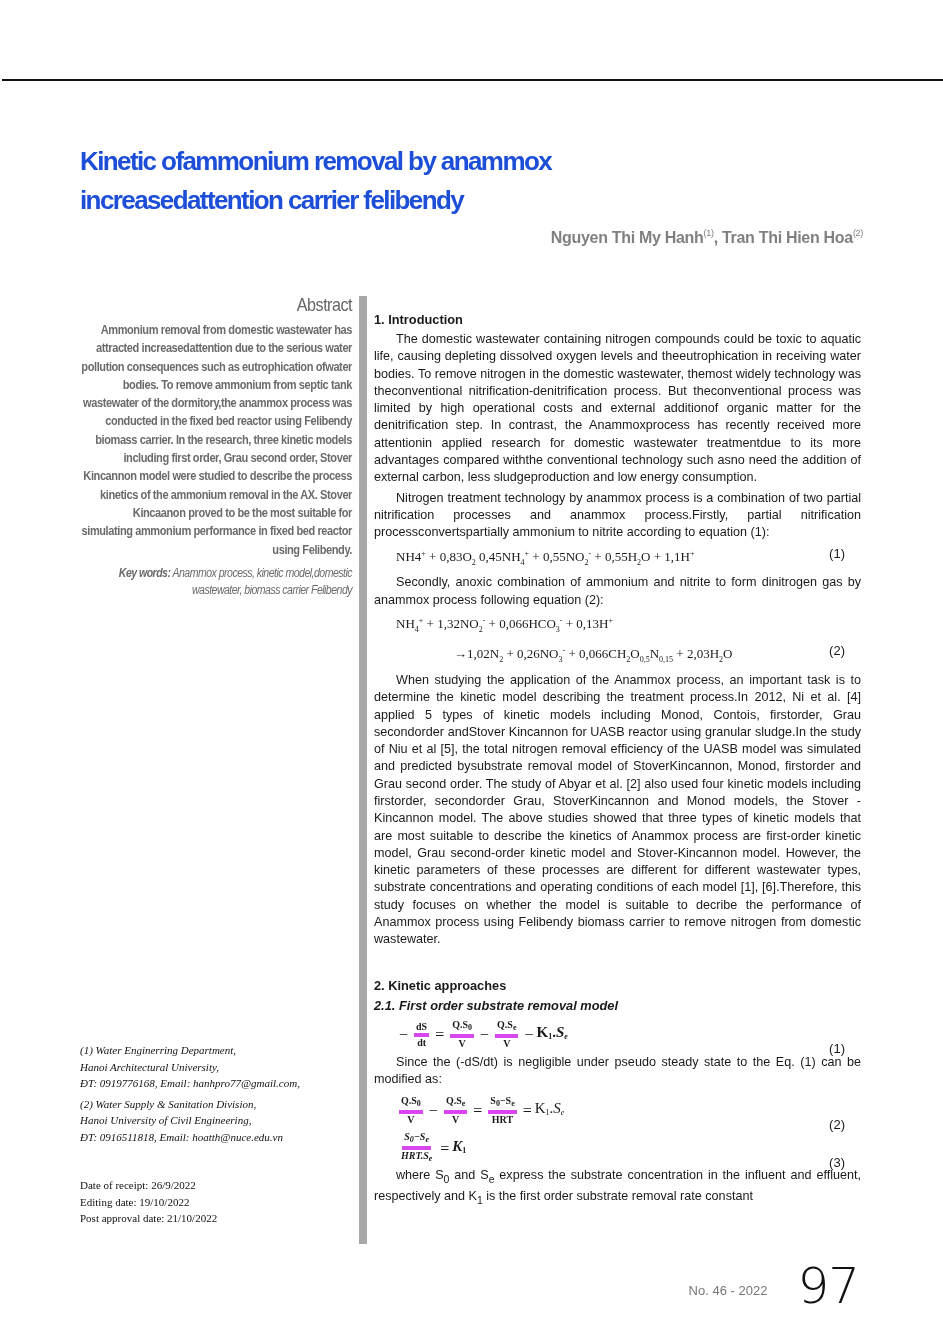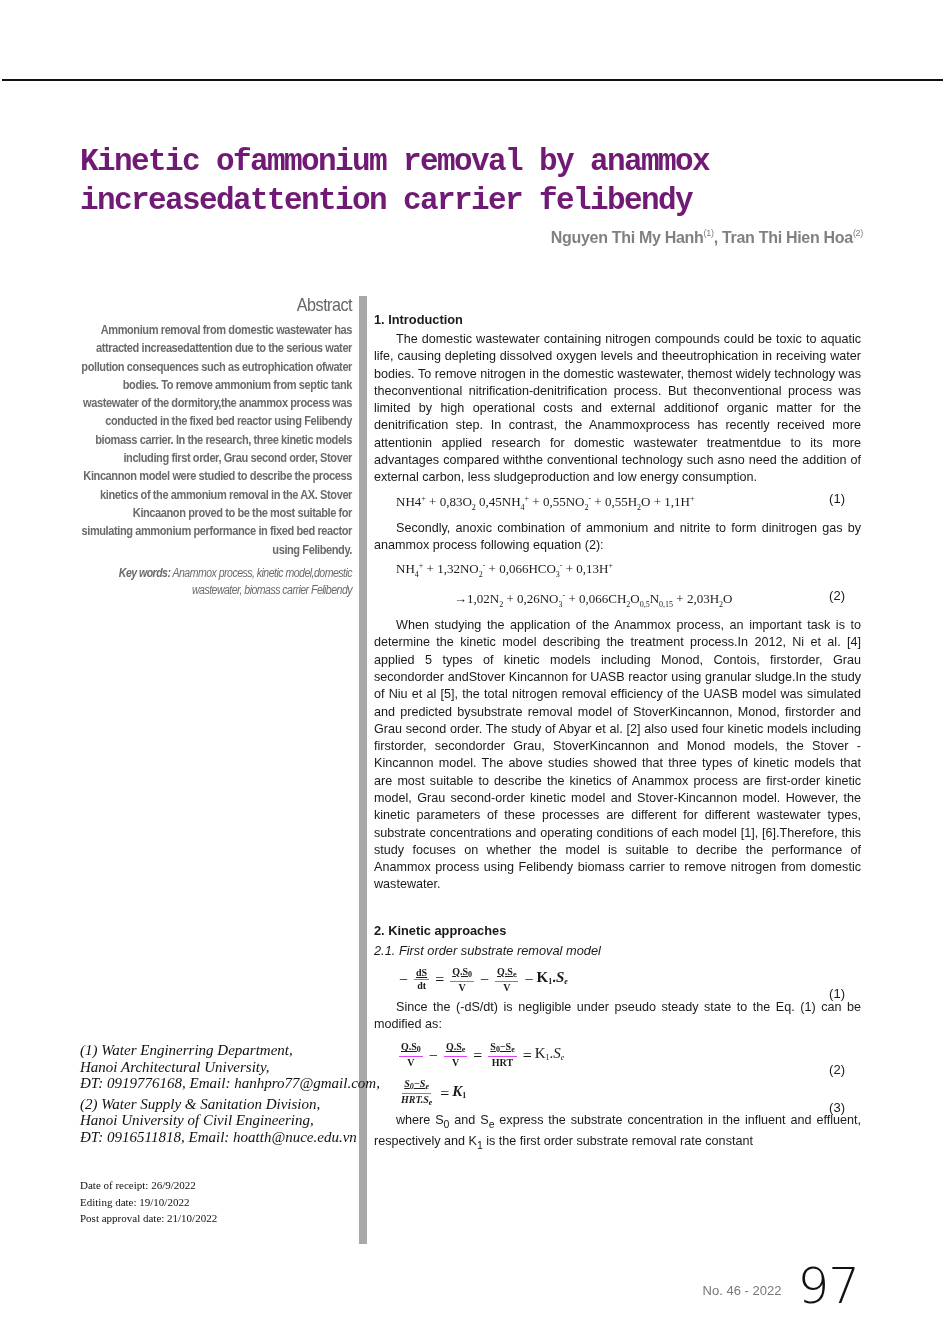--- a/index.html
+++ b/index.html
@@ -1,49 +1,49 @@
 <!DOCTYPE html>
 <html><head>
 <meta charset="utf-8">
 <style>
   html, body { margin: 0; padding: 0; background: #ffffff; }
   body { width: 943px; height: 1333px; position: relative; overflow: hidden; font-family: "Liberation Sans", sans-serif; color: #1a1a1a; }
   .top-rule { position: absolute; left: 2px; top: 79px; width: 941px; height: 2px; background: #111; }
-  .title { position: absolute; left: 80px; top: 142px; width: 820px; font-family: Liberation Mono, monospace; font-weight: 700; font-size: 31px; line-height: 39px; color: #701a75; letter-spacing: -1.6px; margin: 0; }
+  .title { position: absolute; left: 80px; top: 142px; width: 820px; font-family: Liberation Sans, sans-serif; font-weight: 700; font-size: 26px; line-height: 39px; color: #1d4ed8; letter-spacing: -1.6px; margin: 0; }
   .authors { position: absolute; right: 80px; top: 228px; font-weight: 700; font-size: 16px; color: #808080; letter-spacing: -0.3px; white-space: nowrap; padding-left: 9px; }
   .authors sup { font-size: 9px; font-weight: 400; vertical-align: 7px; }
   .left-col { position: absolute; left: 80px; top: 294px; width: 272px; text-align: right; }
   .abstract-heading { font-family: "Liberation Sans", sans-serif; font-size: 19px; color: #666; margin: 0 0 5px 0; letter-spacing: -0.6px; transform: scaleX(0.85); transform-origin: right; }
   .abstract-text { font-family: "Liberation Sans", sans-serif; font-weight: 700; font-size: 12px; line-height: 18.3px; color: #6b6b6b; margin: 0; letter-spacing: -0.45px; transform: scaleX(0.92); transform-origin: right top; width: 296px; margin-left: -24px; text-align: right; }
   .keywords { font-family: "Liberation Sans", sans-serif; font-style: italic; font-size: 12px; line-height: 17.5px; color: #6b6b6b; margin: 6px 0 0 -24px; letter-spacing: -0.6px; transform: scaleX(0.88); transform-origin: right top; width: 296px; text-align: right; }
   .keywords b { font-weight: 700; }
   .vbar { position: absolute; left: 359px; top: 296px; width: 8px; height: 948px; background: #a8a8a8; }
-  .affiliations { position: absolute; left: 80px; top: 1042px; width: 280px; font-family: "Liberation Serif", serif; font-style: italic; font-size: 15px; line-height: 16.5px; color: #111; }
+  .affiliations { position: absolute; left: 80px; top: 1042px; width: 280px; font-family: "Liberation Serif", serif; font-style: italic; font-size: 11px; line-height: 16.5px; color: #111; }
   .affiliations p { margin: 0 0 4px 0; white-space: nowrap; }
   .dates { position: absolute; left: 80px; top: 1177px; font-family: "Liberation Serif", serif; font-size: 11px; line-height: 16.5px; color: #111; }
   .dates div { white-space: nowrap; }
   .right-col { position: absolute; left: 374px; top: 294px; width: 487px; font-family: "Liberation Sans", sans-serif; font-size: 12.6px; line-height: 17.3px; color: #1a1a1a; }
   .right-col h2 { font-size: 12.8px; font-weight: 700; margin: 17px 0 3px 0; line-height: 17px; }
-  .right-col h3 { font-size: 12.8px; font-weight: 400; font-style: italic; margin: 0 0 2px 0; line-height: 17px; }
+  .right-col h3 { font-size: 12.8px; font-weight: 700; font-style: italic; margin: 0 0 2px 0; line-height: 17px; }
   .right-col p { margin: 0 0 3px 0; text-align: justify; text-indent: 22px; }
   .eq { position: relative; font-family: "Liberation Serif", serif; font-size: 13px; line-height: 18px; padding-left: 22px; margin: 2px 0 3px 0; white-space: nowrap; }
   .eq sub, .eq sup { font-size: 8px; }
   .eq-num { position: absolute; right: 16px; top: 0; font-family: "Liberation Sans", sans-serif; }
   .eq2b { padding-left: 80px; }
   .math { position: relative; font-family: "Liberation Serif", serif; padding-left: 22px; height: 38px; display: flex; align-items: center; font-size: 13px; white-space: nowrap; }
   .math .eq-num { top: auto; bottom: -4px; font-family: "Liberation Sans", sans-serif; }
   .frac { display: inline-flex; flex-direction: column; align-items: center; font-size: 10px; font-weight: 700; margin: 0 3px; vertical-align: middle; }
-  .frac .num { border-bottom: 1px solid #d946ef; padding: 0 2px; line-height: 12px; text-decoration: underline; }
+  .frac .num { border-bottom: 4px solid #d946ef; padding: 0 2px; line-height: 12px; }
   .frac .den { line-height: 12px; padding: 0 2px; }
   .frac.it { font-style: italic; }
   .op { font-size: 16px; margin: 0 3px; }
   .big { font-size: 15px; font-weight: 700; }
   .sp { height: 8px; }
   .footer { position: absolute; right: 84px; top: 1257px; white-space: nowrap; }
-  .issue { font-family: "Liberation Sans", sans-serif; font-size: 13px; color: #777; vertical-align: 8px; margin-right: 16px; }
+  .issue { font-family: "Liberation Sans", sans-serif; font-size: 13px; color: #777; vertical-align: 8px; margin-right: 30px; }
   .page-num { font-family: "DejaVu Sans", sans-serif; font-weight: 300; font-size: 50px; color: #111; letter-spacing: -1px; }
   .s-sub { font-size: 8px; vertical-align: -2px; }
 </style>
 </head>
 <body>
 
 <div class="top-rule"></div>
 
 <h1 class="title">
   <span>Kinetic ofammonium removal by anammox</span><br>
@@ -77,20 +77,21 @@
 
 <div class="dates">
   <div>Date of receipt: 26/9/2022</div>
   <div>Editing date: 19/10/2022</div>
   <div>Post approval date: 21/10/2022</div>
 </div>
 
 <div class="right-col">
   <h2>1. Introduction</h2>
   <p>The domestic wastewater containing nitrogen compounds could be toxic to aquatic life, causing depleting dissolved oxygen levels and theeutrophication in receiving water bodies. To remove nitrogen in the domestic wastewater, themost widely technology was theconventional nitrification-denitrification process. But theconventional process was limited by high operational costs and external additionof organic matter for the denitrification step. In contrast, the Anammoxprocess has recently received more attentionin applied research for domestic wastewater treatmentdue to its more advantages compared withthe conventional technology such asno need the addition of external carbon, less sludgeproduction and low energy consumption.</p>
+  <p>Nitrogen treatment technology by anammox process is a combination of two partial nitrification processes and anammox process.Firstly, partial nitrification processconvertspartially ammonium to nitrite according to equation (1):</p>
   <div class="eq">NH4<sup>+</sup> + 0,83O<sub>2</sub> 0,45NH<sub>4</sub><sup>+</sup> + 0,55NO<sub>2</sub><sup>-</sup> + 0,55H<sub>2</sub>O + 1,1H<sup>+</sup><span class="eq-num">(1)</span></div>
   <p>Secondly, anoxic combination of ammonium and nitrite to form dinitrogen gas by anammox process following equation (2):</p>
   <div class="eq">NH<sub>4</sub><sup>+</sup> + 1,32NO<sub>2</sub><sup>-</sup> + 0,066HCO<sub>3</sub><sup>-</sup> + 0,13H<sup>+</sup></div>
   <div class="eq eq2b">→1,02N<sub>2</sub> + 0,26NO<sub>3</sub><sup>-</sup> + 0,066CH<sub>2</sub>O<sub>0,5</sub>N<sub>0,15</sub> + 2,03H<sub>2</sub>O<span class="eq-num">(2)</span></div>
   <p>When studying the application of the Anammox process, an important task is to determine the kinetic model describing the treatment process.In 2012, Ni et al. [4] applied 5 types of kinetic models including Monod, Contois, firstorder, Grau secondorder andStover Kincannon for UASB reactor using granular sludge.In the study of Niu et al [5], the total nitrogen removal efficiency of the UASB model was simulated and predicted bysubstrate removal model of StoverKincannon, Monod, firstorder and Grau second order. The study of Abyar et al. [2] also used four kinetic models including firstorder, secondorder Grau, StoverKincannon and Monod models, the Stover - Kincannon model. The above studies showed that three types of kinetic models that are most suitable to describe the kinetics of Anammox process are first-order kinetic model, Grau second-order kinetic model and Stover-Kincannon model. However, the kinetic parameters of these processes are different for different wastewater types, substrate concentrations and operating conditions of each model [1], [6].Therefore, this study focuses on whether the model is suitable to decribe the performance of Anammox process using Felibendy biomass carrier to remove nitrogen from domestic wastewater.</p>
   <div class="sp"></div>
   <h2>2. Kinetic approaches</h2>
   <h3>2.1. First order substrate removal model</h3>
   <div class="math">
     <span class="op">−</span>

